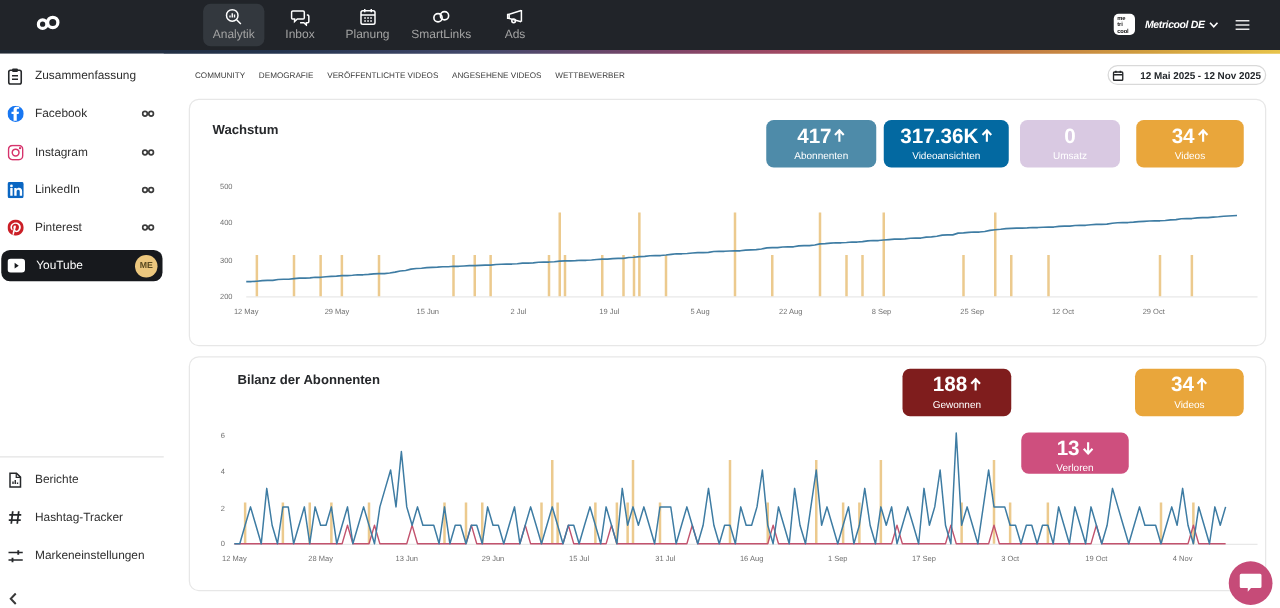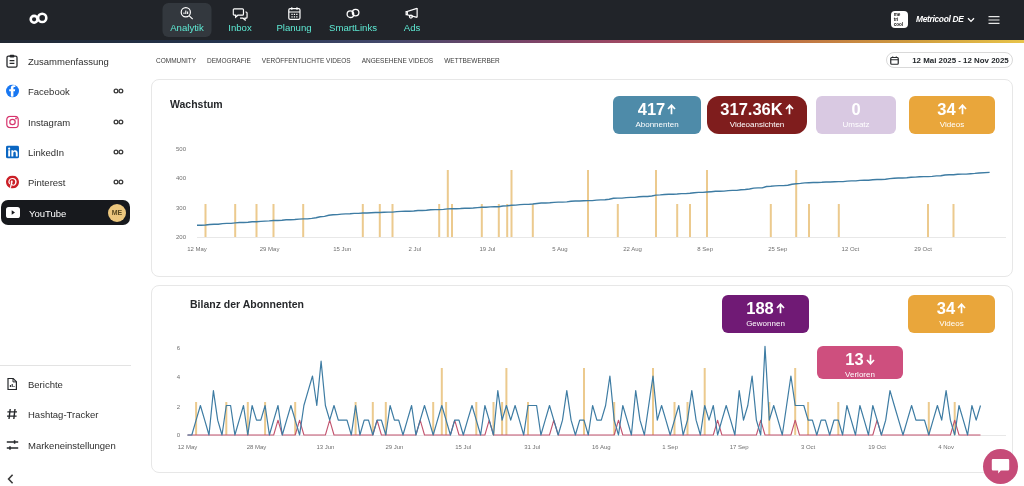--- a/index.html
+++ b/index.html
@@ -4,21 +4,21 @@
 <style>
 * { margin:0; padding:0; box-sizing:border-box; }
 html,body { width:1024px; height:486px; overflow:hidden; background:#fff;
   font-family:"Liberation Sans", sans-serif; }
 .abs { position:absolute; }
 
 
 #header { position:absolute; left:0; top:0; width:1024px; height:40px; background:#212429; }
 #gradbar { position:absolute; left:0; top:40px; width:1024px; height:3px;
   background:linear-gradient(90deg,#202833 0%,#24344f 22%,#44496c 38%,#7c4468 52%,#a74a62 63%,#bd6e45 76%,#cf9c3f 89%,#e8c44a 100%); }
-.navitem { position:absolute; top:3px; height:34px; color:#5eead4; text-align:center; transform:translateX(-50%); }
+.navitem { position:absolute; top:3px; height:34px; color:#a3a3a3; text-align:center; transform:translateX(-50%); }
 .navitem .lab { font-size:9.6px; margin-top:1px; letter-spacing:0; }
 .navitem svg { display:block; margin:3px auto 0; }
 #nav-analytik { background:#33383e; border-radius:6px; width:49px; }
 
 
 #sidebar { position:absolute; left:0; top:43px; width:131px; height:443px; background:#fff; }
 .srow { position:absolute; left:0; width:131px; height:22px; }
 .srow .ic { position:absolute; left:6px; top:50%; transform:translateY(-50%); }
 .srow .txt { position:absolute; left:28px; top:50%; transform:translateY(-50%);
   font-size:9.5px; color:#2e2e2e; white-space:nowrap; }
@@ -256,21 +256,21 @@
       <rect x="775" y="124" width="2" height="33" fill="#ecca8e"></rect>
       <rect x="800.5" y="124" width="2" height="33" fill="#ecca8e"></rect>
 <polyline points="45,145.2 49.2,145.2 53.5,145 57.8,144.5 62,144.3 66.2,144.3 70.5,143.6 74.8,143.4 79,143.4 83.2,142.9 87.5,142.5 91.8,142.5 96,142.3 100.2,141.8 104.5,141.8 108.8,141.4 113,141.1 117.2,140.9 121.5,140.5 125.8,140.5 130,140.2 134.2,139.8 138.5,139.8 142.8,139.5 147,139.1 151.2,138.9 155.5,138.9 159.8,138.4 164,137.7 168.2,136.8 172.5,136.4 176.8,135.3 181,134.8 185.2,134.6 189.5,134.1 193.8,133.9 198,133.7 202.2,133.4 206.5,133.4 210.8,133 215,133 219.2,132.8 223.5,132.5 227.8,132.5 232,132.3 236.2,132.1 240.5,132.1 244.8,131.6 249,131.4 253.2,131.2 257.5,131.2 261.8,131 266,130.5 270.2,130.5 274.5,130.3 278.8,129.8 283,129.6 287.2,129.6 291.5,129.4 295.8,128.9 300,128.7 304.2,128.7 308.5,128.5 312.8,128.2 317,128.2 321.2,128 325.5,127.6 329.8,127.3 334,127.3 338.2,126.9 342.5,126.7 346.8,126.7 351,126 355.2,125.8 359.5,125.3 363.8,125.1 368,124.6 372.2,124.4 376.5,124.4 380.8,124 385,123.5 389.2,123 393.5,123 397.8,122.8 402,122.4 406.2,122.1 410.5,122.1 414.8,121.9 419,121.2 423.2,121 427.5,121 431.8,120.8 436,120.6 440.2,120.6 444.5,120.1 448.8,119.9 453,119.7 457.2,119.2 461.5,118.3 465.8,118.1 470,118.1 474.2,117.6 478.5,117.4 482.8,117.4 487,116.7 491.2,116.5 495.5,116.5 499.8,116 504,115.1 508.2,114.9 512.5,114.5 516.8,114.2 521,114.2 525.2,114 529.5,113.6 533.8,113.6 538,113.3 542.2,112.7 546.5,112.4 550.8,112.4 555,112 559.2,111.7 563.5,111.3 567.8,111.3 572,111.1 576.2,110.6 580.5,110.4 584.8,110.4 589,109.7 593.2,109.5 597.5,109 601.8,108.1 606,107.9 610.2,107.9 614.5,106.5 618.8,106.3 623,105.9 627.2,105.6 631.5,105.6 635.8,105.2 640,104.3 644.2,103.8 648.5,103.4 652.8,102.9 657,102.7 661.2,102.5 665.5,102.5 669.8,102.3 674,102 678.2,102 682.5,101.8 686.8,101.6 691,101.6 695.2,101.1 699.5,100.9 703.8,100.9 708,100.4 712.2,100.2 716.5,100.2 720.8,99.8 725,99.5 729.2,99.5 733.5,99.3 737.8,98.6 742,98.2 746.2,98 750.5,98 754.8,97.7 759,97.3 763.2,97.1 767.5,96.8 771.8,96.6 776,96.6 780.2,96.4 784.5,95.9 788.8,95.7 793,95 797.2,94.8 801.5,94.8 805.8,94.3 810,94.1 814.2,94.1 818.5,93.7 822.8,93.4 827,93 837.6,92.4" fill="none" stroke="#3e7ca3" stroke-width="1.4" stroke-linejoin="round"></polyline>
 </svg>
   <div class="chip" style="left:461px;top:16px;width:88px;height:38px;background:#4e8ba9;">
     <div class="big">417<svg class="arrs" width="9" height="11" viewBox="0 0 9 11">
           <path d="M4.5 10.3 V1.6 M1 5 L4.5 1.2 L8 5" stroke="#fff" stroke-width="1.7" fill="none"></path>
         </svg></div>
       <div class="sm">Abonnenten</div>
   </div>
-  <div class="chip" style="left:555px;top:16px;width:100px;height:38px;background:#7f1d1d;border-radius:12px;">
+  <div class="chip" style="left:555px;top:16px;width:100px;height:38px;background:#0369a1;">
     <div class="big">317.36K<svg class="arrs" width="9" height="11" viewBox="0 0 9 11">
           <path d="M4.5 10.3 V1.6 M1 5 L4.5 1.2 L8 5" stroke="#fff" stroke-width="1.7" fill="none"></path>
         </svg></div>
       <div class="sm">Videoansichten</div>
   </div>
   <div class="chip" style="left:664px;top:16px;width:80px;height:38px;background:#d9c9e2;">
     <div class="big">0</div>
       <div class="sm">Umsatz</div>
   </div>
   <div class="chip" style="left:757px;top:16px;width:86px;height:38px;background:#e9a63b;">
@@ -327,21 +327,21 @@
       <rect x="551.7" y="82" width="2" height="67" fill="#ecca8e"></rect>
       <rect x="616.3" y="116" width="2" height="33" fill="#ecca8e"></rect>
       <rect x="642.2" y="82" width="2" height="67" fill="#ecca8e"></rect>
       <rect x="655.1" y="116" width="2" height="33" fill="#ecca8e"></rect>
       <rect x="685.3" y="116" width="2" height="33" fill="#ecca8e"></rect>
       <rect x="775.8" y="116" width="2" height="33" fill="#ecca8e"></rect>
       <rect x="801.7" y="116" width="2" height="33" fill="#ecca8e"></rect>
 <polyline points="35.5,149 39.8,149 44.1,149 48.4,149 52.7,149 57,149 61.4,149 65.7,149 70,149 74.3,149 78.6,149 82.9,149 87.2,149 91.5,149 95.8,149 100.1,149 104.5,149 108.8,149 113.1,149 117.4,149 121.7,149 126,134.2 130.3,149 134.6,149 138.9,149 143.2,149 147.6,134.2 151.9,149 156.2,149 160.5,149 164.8,149 169.1,149 173.4,149 177.7,134.2 182,149 186.3,149 190.7,149 195,149 199.3,149 203.6,149 207.9,149 212.2,149 216.5,149 220.8,149 225.1,134.2 229.4,149 233.8,149 238.1,149 242.4,149 246.7,149 251,149 255.3,149 259.6,149 263.9,149 268.2,134.2 272.5,149 276.9,149 281.2,149 285.5,149 289.8,149 294.1,149 298.4,149 302.7,134.2 307,149 311.3,149 315.6,149 320,149 324.3,149 328.6,149 332.9,149 337.2,134.2 341.5,149 345.8,149 350.1,149 354.4,149 358.7,149 363.1,149 367.4,149 371.7,149 376,149 380.3,149 384.6,149 388.9,149 393.2,149 397.5,149 401.8,134.2 406.2,149 410.5,149 414.8,149 419.1,149 423.4,149 427.7,149 432,149 436.3,149 440.6,149 444.9,149 449.3,149 453.6,149 457.9,149 462.2,149 466.5,134.2 470.8,149 475.1,149 479.4,149 483.7,149 488,149 492.4,149 496.7,149 501,149 505.3,149 509.6,149 513.9,149 518.2,149 522.5,149 526.8,149 531.1,149 535.5,149 539.8,149 544.1,149 548.4,149 552.7,149 557,149 561.3,149 565.6,134.2 569.9,149 574.2,149 578.6,149 582.9,149 587.2,149 591.5,149 595.8,149 600.1,149 604.4,149 608.7,134.2 613,149 617.3,149 621.7,149 626,149 630.3,149 634.6,149 638.9,149 643.2,134.2 647.5,149 651.8,149 656.1,149 660.4,149 664.8,149 669.1,149 673.4,149 677.7,149 682,149 686.3,149 690.6,149 694.9,149 699.2,149 703.5,149 707.9,149 712.2,149 716.5,149 720.8,149 725.1,134.2 729.4,149 733.7,149 738,149 742.3,149 746.6,149 751,149 755.3,149 759.6,149 763.9,149 768.2,149 772.5,149 776.8,149 781.1,149 785.4,149 789.7,149 794.1,149 798.4,149 802.7,134.2 807,149 811.3,149 815.6,149 819.9,149 824.2,149 828.5,149" fill="none" stroke="#c2536e" stroke-width="1.1" stroke-linejoin="round"></polyline>
 <polyline points="35.5,149 39.8,149 44.1,134.2 48.4,119.5 52.7,134.2 57,149 61.4,104.7 65.7,134.2 70,149 74.3,119.5 78.6,119.5 82.9,149 87.2,134.2 91.5,119.5 95.8,149 100.1,119.5 104.5,134.2 108.8,134.2 113.1,119.5 117.4,149 121.7,134.2 126,119.5 130.3,149 134.6,134.2 138.9,119.5 143.2,134.2 147.6,149 151.9,119.5 156.2,104.7 160.5,90 164.8,119.5 169.1,75.2 173.4,119.5 177.7,134.2 182,119.5 186.3,134.2 190.7,134.2 195,134.2 199.3,149 203.6,119.5 207.9,149 212.2,134.2 216.5,134.2 220.8,149 225.1,134.2 229.4,134.2 233.8,149 238.1,119.5 242.4,134.2 246.7,134.2 251,149 255.3,134.2 259.6,119.5 263.9,149 268.2,134.2 272.5,119.5 276.9,134.2 281.2,149 285.5,134.2 289.8,119.5 294.1,134.2 298.4,149 302.7,134.2 307,134.2 311.3,149 315.6,134.2 320,119.5 324.3,134.2 328.6,149 332.9,119.5 337.2,134.2 341.5,149 345.8,104.7 350.1,134.2 354.4,119.5 358.7,134.2 363.1,119.5 367.4,134.2 371.7,149 376,119.5 380.3,119.5 384.6,119.5 388.9,149 393.2,134.2 397.5,119.5 401.8,134.2 406.2,149 410.5,134.2 414.8,104.7 419.1,134.2 423.4,149 427.7,134.2 432,134.2 436.3,149 440.6,119.5 444.9,134.2 449.3,134.2 453.6,119.5 457.9,90 462.2,134.2 466.5,149 470.8,119.5 475.1,134.2 479.4,149 483.7,104.7 488,134.2 492.4,149 496.7,119.5 501,90 505.3,134.2 509.6,119.5 513.9,134.2 518.2,149 522.5,134.2 526.8,119.5 531.1,149 535.5,134.2 539.8,104.7 544.1,134.2 548.4,149 552.7,119.5 557,134.2 561.3,119.5 565.6,149 569.9,134.2 574.2,119.5 578.6,134.2 582.9,149 587.2,104.7 591.5,134.2 595.8,119.5 600.1,90 604.4,134.2 608.7,149 613,60.4 617.3,134.2 621.7,119.5 626,134.2 630.3,149 634.6,119.5 638.9,90 643.2,119.5 647.5,119.5 651.8,119.5 656.1,134.2 660.4,134.2 664.8,149 669.1,134.2 673.4,134.2 677.7,149 682,134.2 686.3,134.2 690.6,149 694.9,119.5 699.2,134.2 703.5,149 707.9,119.5 712.2,134.2 716.5,149 720.8,119.5 725.1,134.2 729.4,149 733.7,134.2 738,104.7 742.3,119.5 746.6,134.2 751,149 755.3,134.2 759.6,119.5 763.9,134.2 768.2,134.2 772.5,134.2 776.8,149 781.1,134.2 785.4,119.5 789.7,134.2 794.1,104.7 798.4,134.2 802.7,149 807,119.5 811.3,134.2 815.6,149 819.9,119.5 824.2,134.2 828.5,119.5" fill="none" stroke="#3e7ca3" stroke-width="1.2" stroke-linejoin="round"></polyline>
 </svg>
-  <div class="chip" style="left:570px;top:9px;width:87px;height:38px;background:#701a75;">
+  <div class="chip" style="left:570px;top:9px;width:87px;height:38px;background:#7f1d1d;">
     <div class="big">188<svg class="arrs" width="9" height="11" viewBox="0 0 9 11">
           <path d="M4.5 10.3 V1.6 M1 5 L4.5 1.2 L8 5" stroke="#fff" stroke-width="1.7" fill="none"></path>
         </svg></div>
       <div class="sm">Gewonnen</div>
   </div>
   <div class="chip" style="left:665px;top:24px;width:86px;height:33px;background:#ce4f7e;margin-top:36px;">
     <div class="big">13<svg class="arrs" width="9" height="11" viewBox="0 0 9 11">
           <path d="M4.5 0.7 V9.4 M1 6 L4.5 9.8 L8 6" stroke="#fff" stroke-width="1.7" fill="none"></path>
         </svg></div>
       <div class="sm">Verloren</div>

